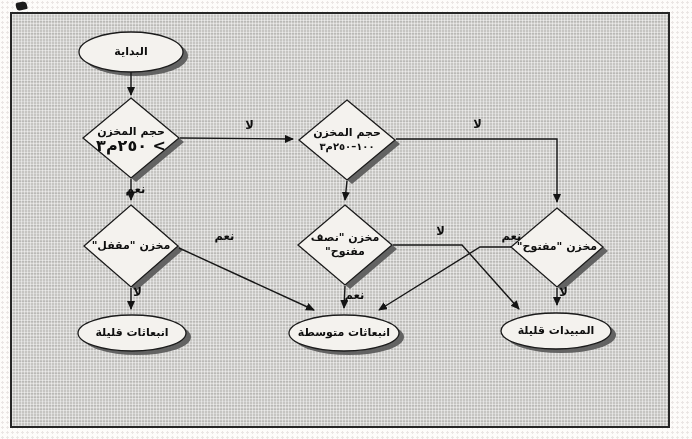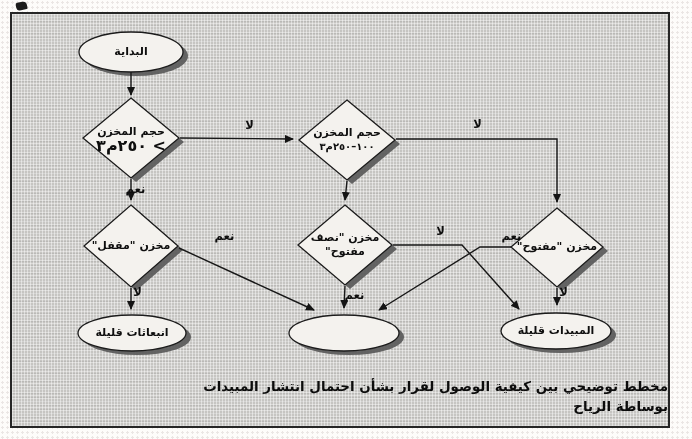--- a/index.html
+++ b/index.html
@@ -112,29 +112,29 @@
   <div class="lbl node-lbl" style="left:131px;top:246px;">مخزن "مقفل"</div>
 
   <div class="lbl node-lbl" style="left:345px;top:245px;">
     <span style="display:block">مخزن "نصف</span>
     <span style="display:block">مفتوح"</span>
   </div>
 
   <div class="lbl node-lbl" style="left:557px;top:247px;">مخزن "مفتوح"</div>
 
   <div class="lbl node-lbl" style="left:132px;top:333px;">انبعاثات قليلة</div>
+  <div class="lbl node-lbl" style="left:344px;top:333px;">انبعاثات متوسطة</div>
   <div class="lbl node-lbl" style="left:556px;top:331px;">المبيدات قليلة</div>
 
   <div class="lbl edge-lbl" style="left:226px;top:125px;">لا</div>
   <div class="lbl edge-lbl" style="left:112px;top:189px;">نعم</div>
   <div class="lbl edge-lbl" style="left:454px;top:124px;">لا</div>
   <div class="lbl edge-lbl" style="left:114px;top:292px;">لا</div>
   <div class="lbl edge-lbl" style="left:201px;top:236px;">نعم</div>
   <div class="lbl edge-lbl" style="left:331px;top:295px;">نعم</div>
   <div class="lbl edge-lbl" style="left:417px;top:231px;">لا</div>
   <div class="lbl edge-lbl" style="left:488px;top:236px;">نعم</div>
   <div class="lbl edge-lbl" style="left:540px;top:292px;">لا</div>
 
   <div class="caption">
-    <span class="fig-desc">مخطط توضيحي بين كيفية الوصول لقرار بشأن احتمال انتشار المبيدات بوساطة الرياح</span>
   </div>
 
 </div>
 
 </body></html>

